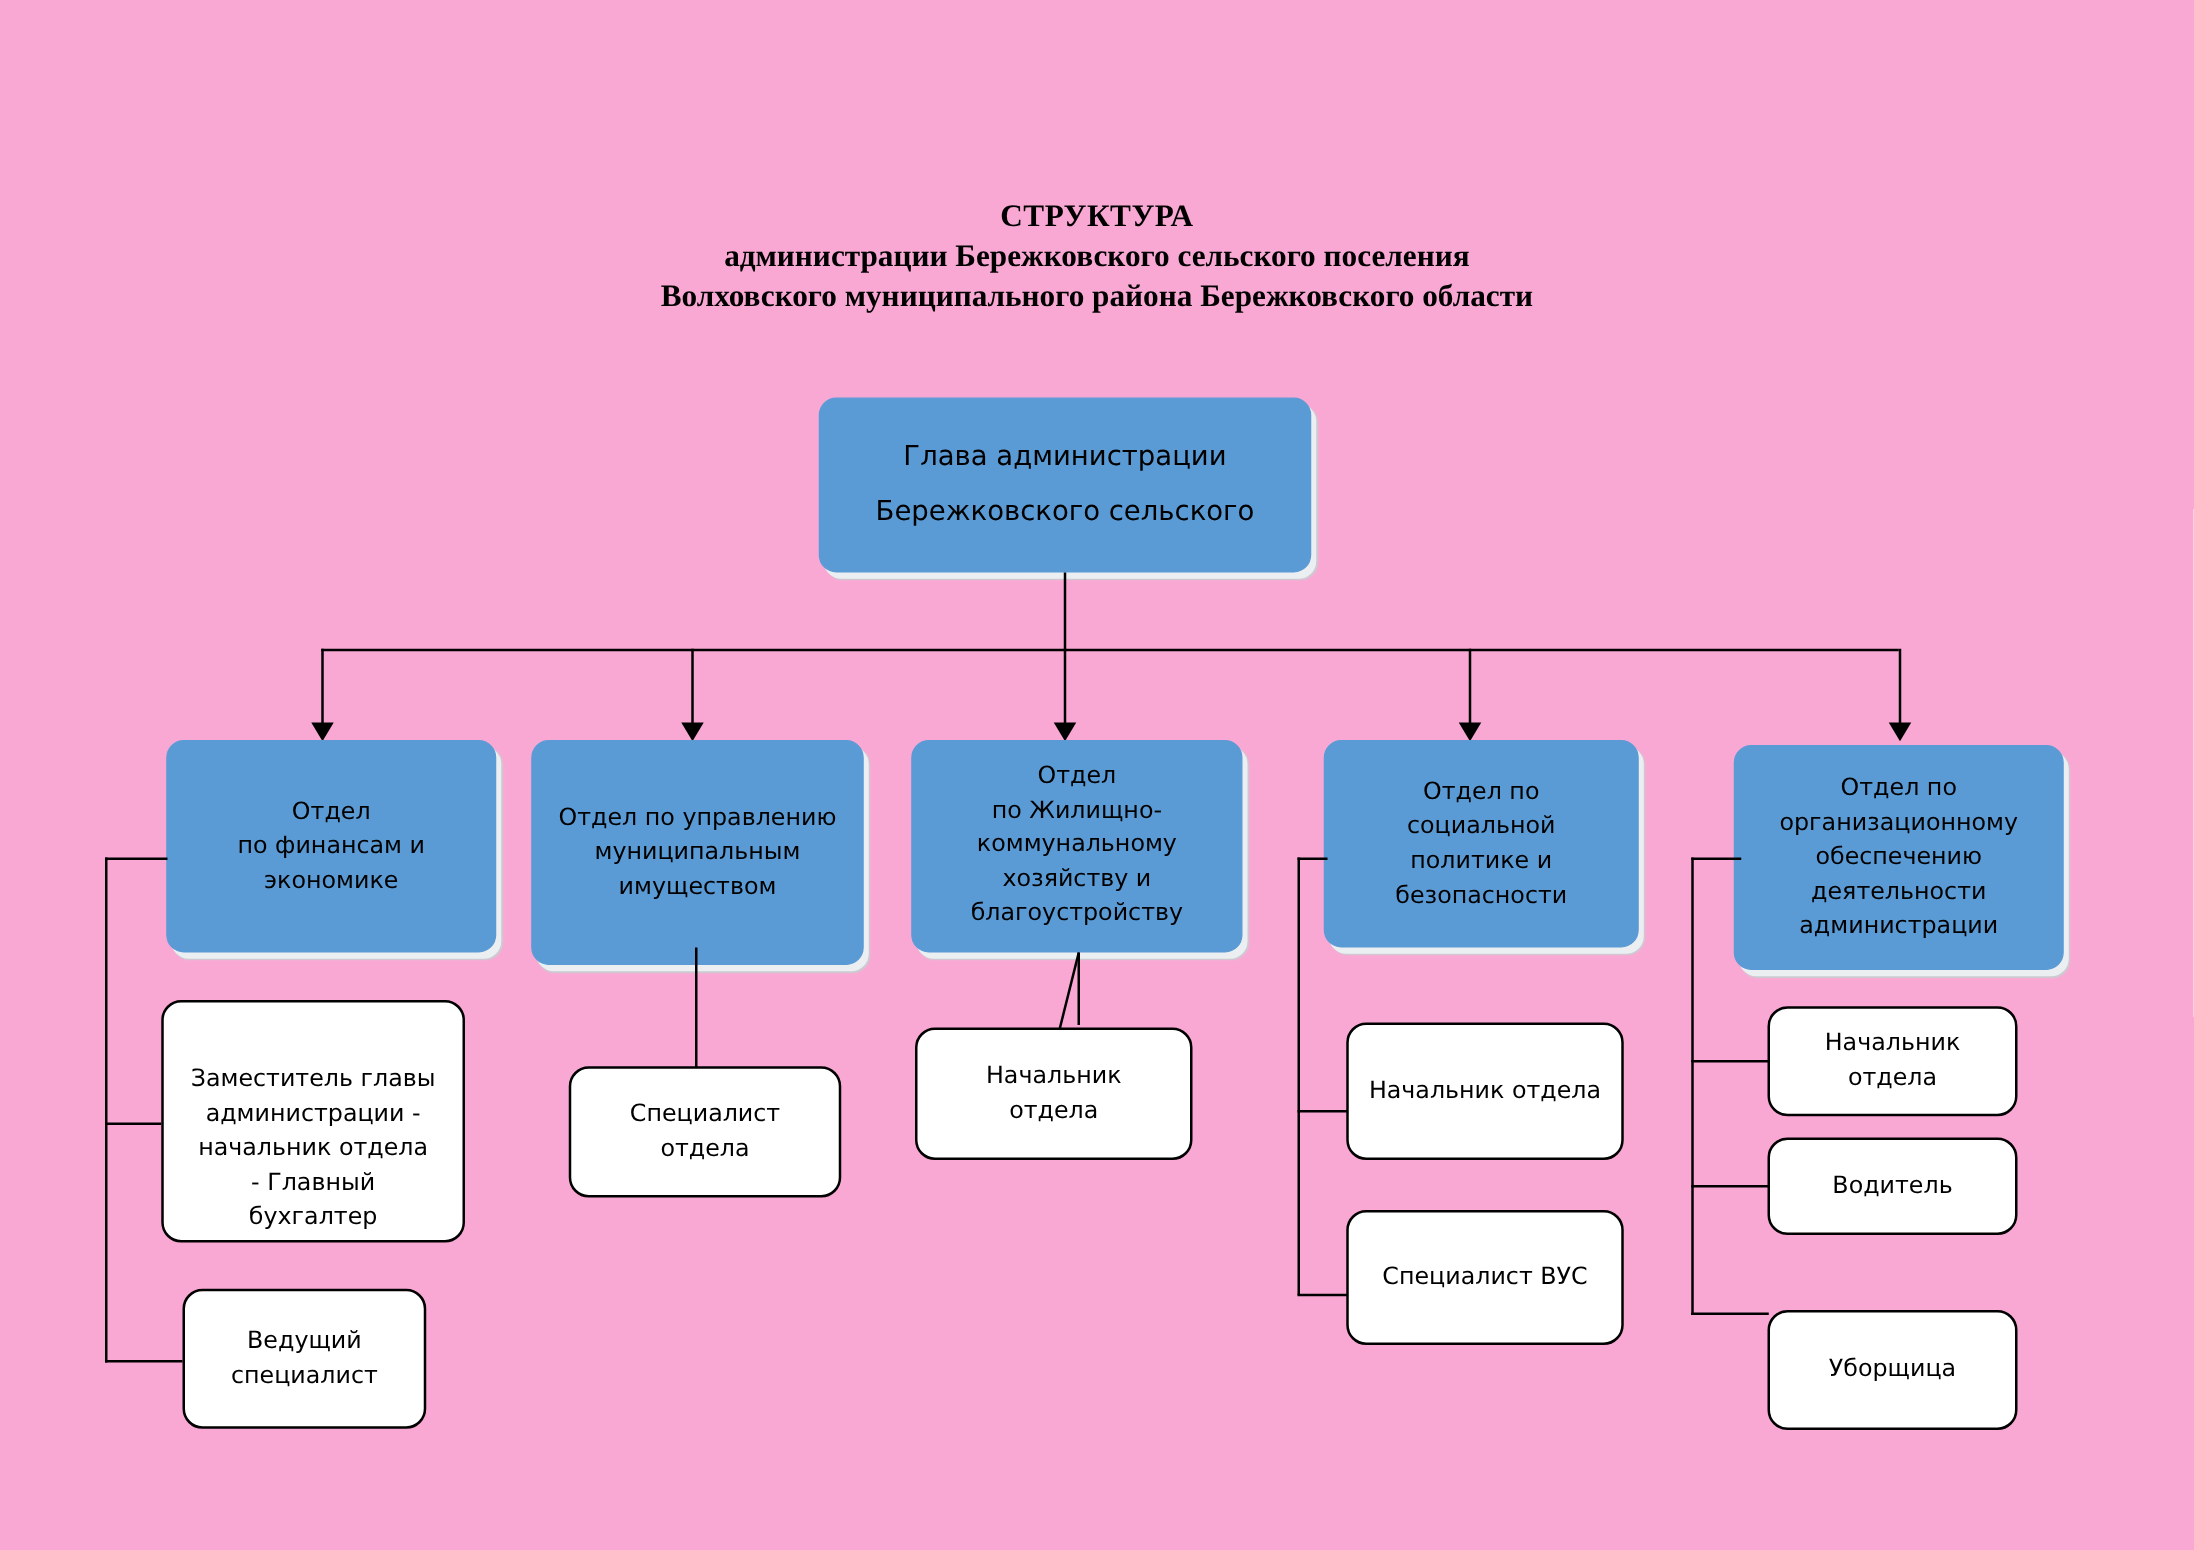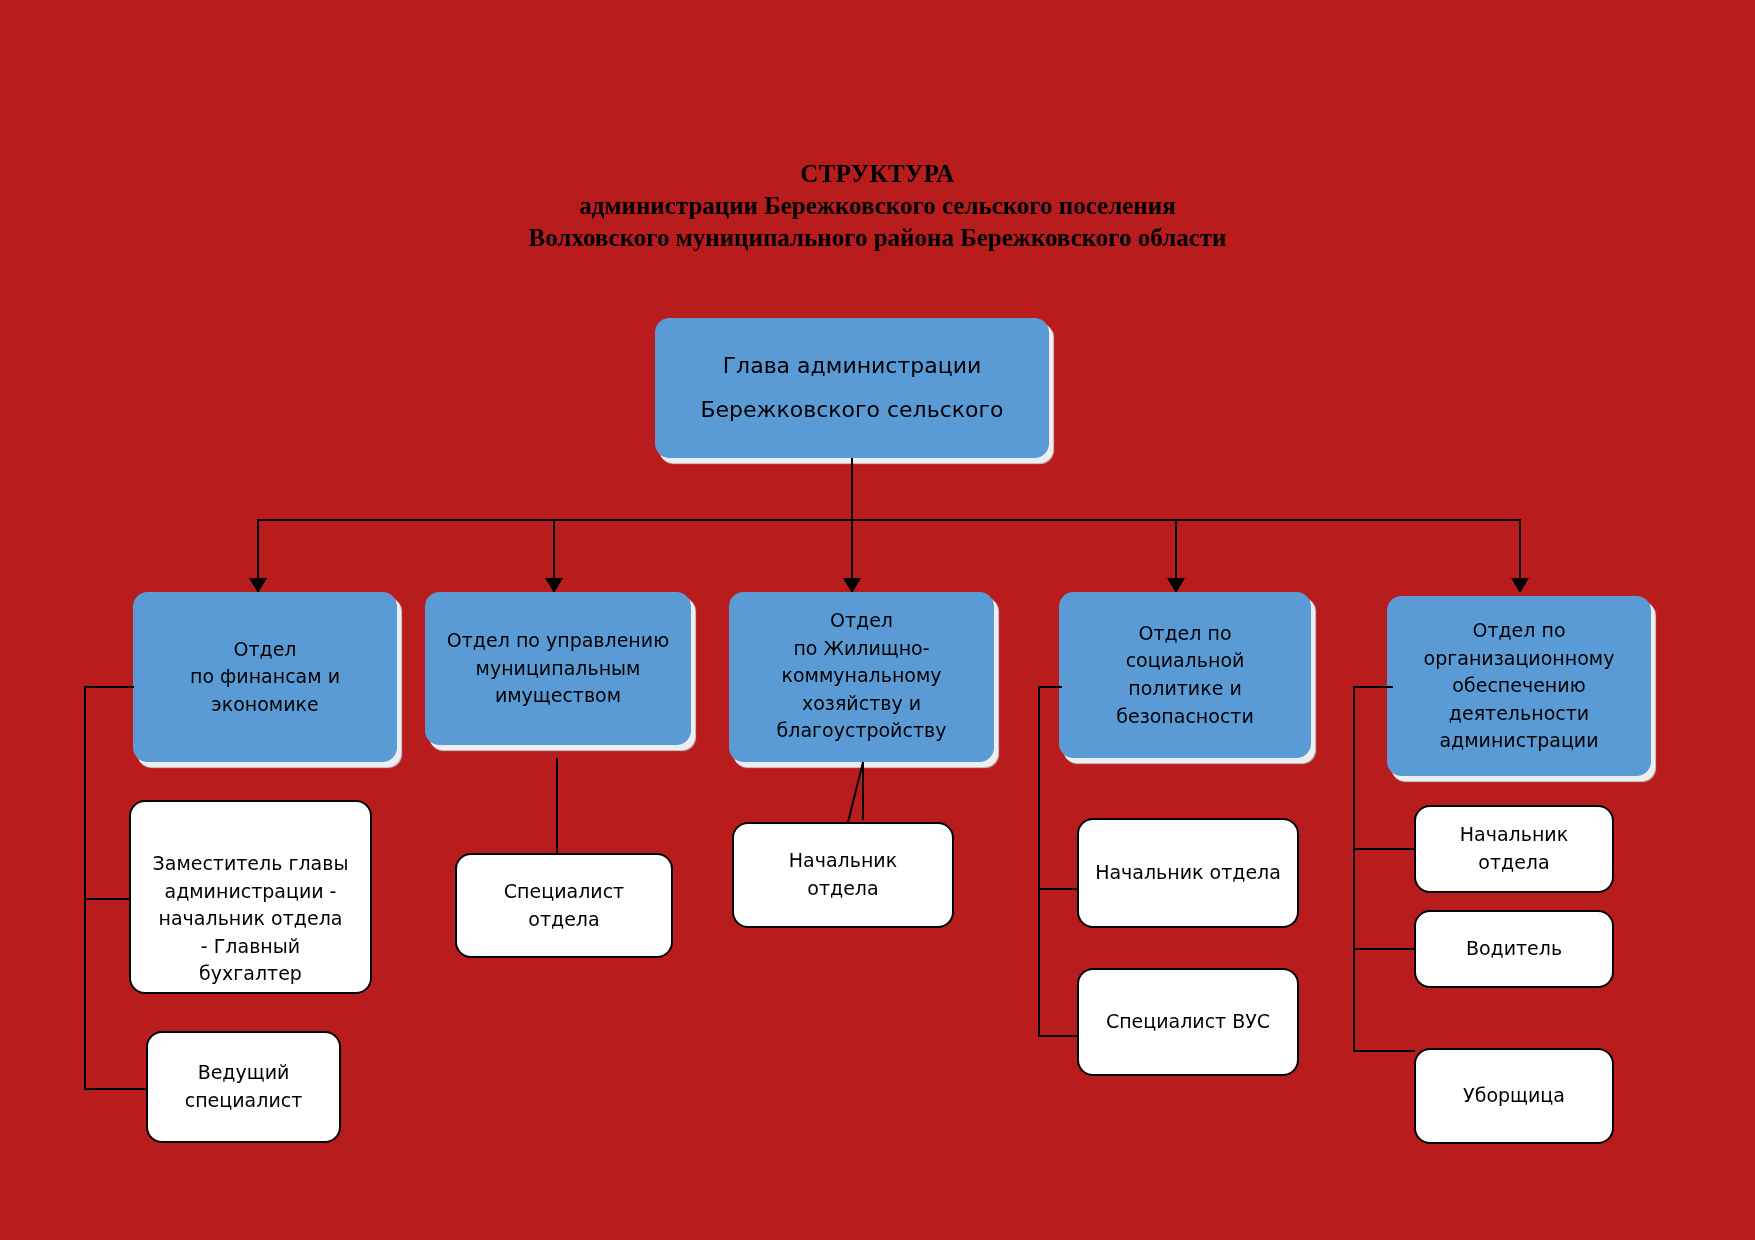--- a/index.html
+++ b/index.html
@@ -8,21 +8,21 @@
     padding: 0;
     background: #ffffff;
   }
   body {
     font-family: "DejaVu Sans", sans-serif;
   }
   #canvas {
     position: relative;
     width: 1755px;
     height: 1240px;
-    background: #b91c1c;
+    background: #f9a8d4;
     overflow: hidden;
   }
 
   
   .title-block {
     position: absolute;
     left: 0;
     top: 158px;
     width: 1755px;
     text-align: center;
@@ -131,21 +131,21 @@
 
   <div class="line v-line" style="left:1519px; top:519px; height:63px;"></div>
   <div class="arrow-down" style="left:1511px; top:578px;"></div>
 
   <div class="node blue-box" style="left:133px; top:592px; width:264px; height:170px;">
     <span class="node-text">Отдел
 по финансам и
 экономике</span>
   </div>
 
-  <div class="node blue-box" style="left:425px; top:592px; width:266px; height:153px;">
+  <div class="node blue-box" style="left:425px; top:592px; width:266px; height:180px;">
     <span class="node-text">Отдел по управлению
 муниципальным
 имуществом</span>
   </div>
 
   <div class="node blue-box" style="left:729px; top:592px; width:265px; height:170px; align-items:flex-start; padding-top:14px;">
     <span class="node-text">Отдел
 по Жилищно-
 коммунальному
 хозяйству и

